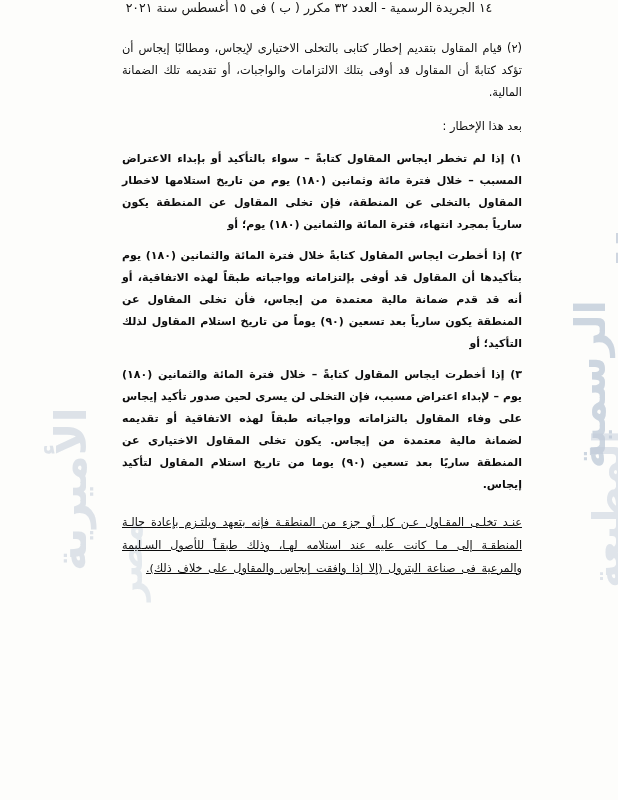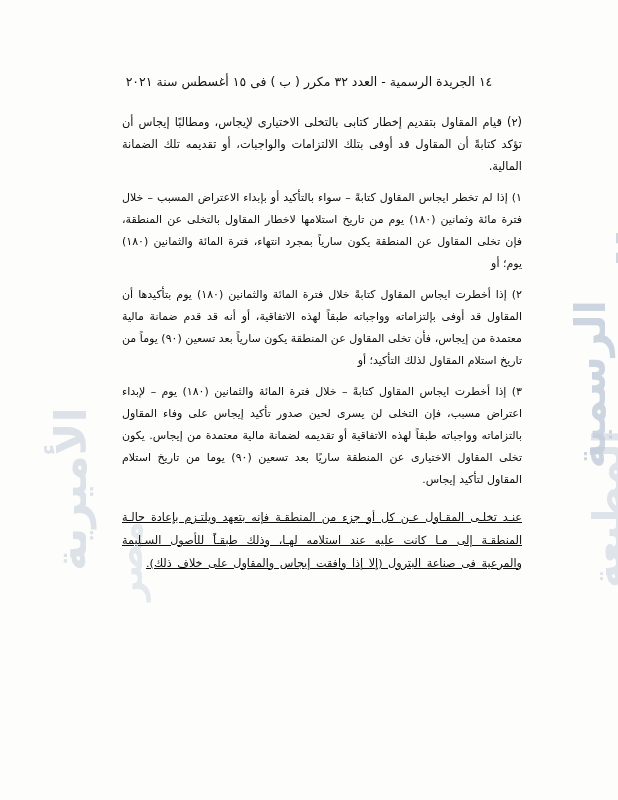--- a/index.html
+++ b/index.html
@@ -85,21 +85,20 @@
 
   
   .content {
     position: relative;
     z-index: 2;
   }
   .header {
     text-align: center;
     font-size: 12.5px;
     color: #111;
-    padding-top: 74px;
     letter-spacing: 0;
     direction: rtl;
     font-family: "DejaVu Sans", "Liberation Sans", sans-serif;
   }
   .header .hdr-inner {
     display: inline-block;
   }
   .body-block {
     margin: 22px 96px 0 108px;
     direction: rtl;
@@ -116,20 +115,21 @@
   .para-indent {
     text-indent: 0;
   }
   .para-plain {
     margin-top: 11px;
     margin-bottom: 11px;
   }
   .para-small {
     font-size: 11px;
     line-height: 2.0;
+    font-weight: bold;
   }
   .para-final {
     font-size: 11.2px;
     line-height: 2.05;
     margin-top: 16px;
     letter-spacing: .2px;
     word-spacing: 2px;
     text-decoration: underline;
   }
 </style>
@@ -147,20 +147,21 @@
   </div>
 
   <div class="content">
 
     <div class="header">
       <span class="hdr-inner">١٤    الجريدة الرسمية - العدد ٣٢ مكرر ( ب ) فى ١٥ أغسطس سنة ٢٠٢١</span>
     </div>
 
     <div class="body-block">
       <p class="para para-indent">(٢)  قيام المقاول بتقديم إخطار كتابى بالتخلى الاختيارى لإيجاس، ومطالبًا إيجاس أن تؤكد كتابةً أن المقاول قد أوفى بتلك الالتزامات والواجبات، أو تقديمه تلك الضمانة المالية.</p>
+      <p class="para para-plain">بعد هذا الإخطار :</p>
       <p class="para para-small">١) إذا لم تخطر ايجاس المقاول كتابةً – سواء بالتأكيد أو بإبداء الاعتراض المسبب – خلال فترة مائة وثمانين (١٨٠) يوم من تاريخ استلامها لاخطار المقاول بالتخلى عن المنطقة، فإن تخلى المقاول عن المنطقة  يكون سارياً بمجرد انتهاء، فترة المائة والثمانين (١٨٠) يوم؛ أو</p>
       <p class="para para-small">٢) إذا أخطرت ايجاس المقاول كتابةً خلال فترة المائة والثمانين (١٨٠) يوم بتأكيدها أن المقاول قد أوفى بإلتزاماته وواجباته طبقاً لهذه الاتفاقية، أو أنه قد قدم ضمانة مالية معتمدة من إيجاس، فأن تخلى المقاول عن المنطقة يكون سارياً بعد تسعين (٩٠) يوماً من تاريخ استلام المقاول لذلك التأكيد؛ أو</p>
       <p class="para para-small">٣) إذا أخطرت ايجاس المقاول كتابةً – خلال فترة المائة والثمانين (١٨٠) يوم – لإبداء اعتراض مسبب، فإن التخلى لن يسرى لحين صدور تأكيد إيجاس على وفاء المقاول بالتزاماته وواجباته طبقاً لهذه الاتفاقية أو تقديمه لضمانة مالية معتمدة من إيجاس. يكون  تخلى المقاول الاختيارى عن المنطقة ساريًا بعد تسعين (٩٠) يوما من تاريخ استلام المقاول لتأكيد إيجاس.</p>
       <p class="para para-final">عنـد تخلـى المقـاول عـن كل أو جزء من المنطقـة فإنه بتعهد ويلتـزم بإعادة حالـة المنطقـة إلى مـا كانت عليه عند استلامه لهـا، وذلك طبقـاً للأصول السـليمة والمرعية فى صناعة البترول (إلا إذا وافقت إيجاس والمقاول على خلاف ذلك).</p>
     </div>
 
   </div>
 </div>
 
 </body></html>

